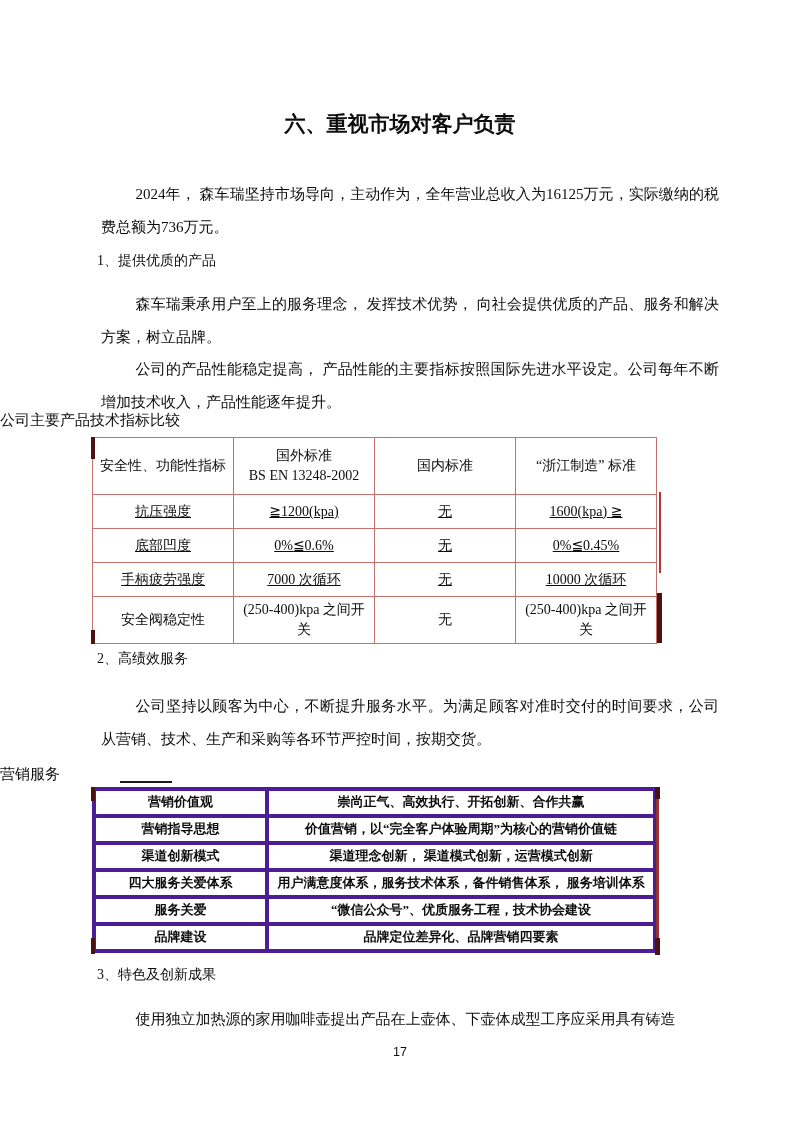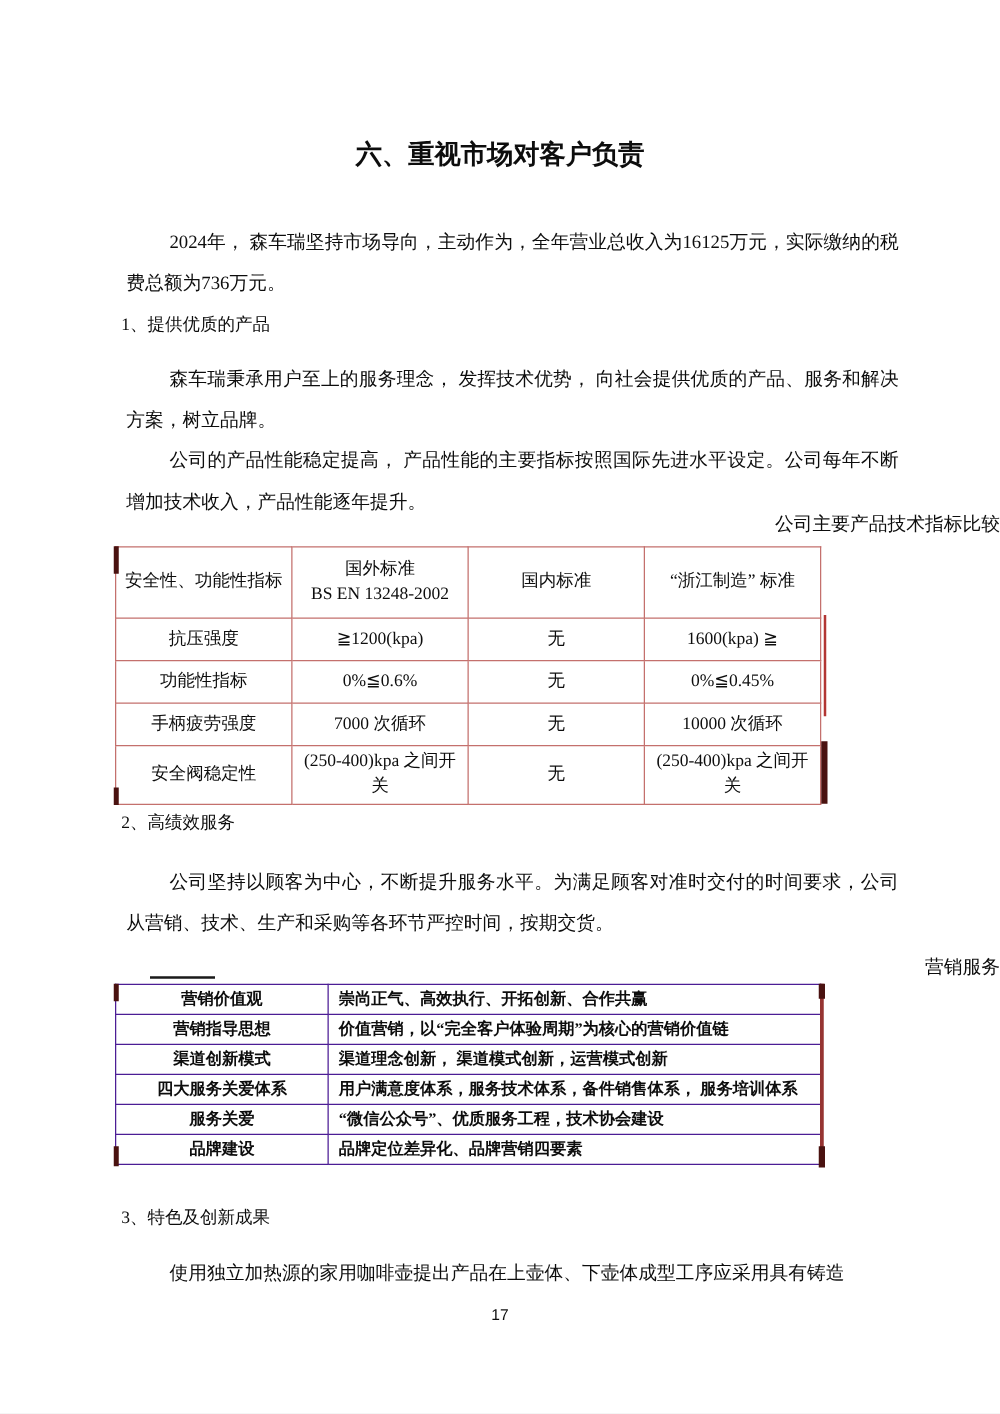--- a/index.html
+++ b/index.html
@@ -25,43 +25,43 @@
     margin:4px; font-size:15px; line-height:33px;
     text-align:justify;
   }
   .indent { text-indent:2.3em; }
   .sec-heading {
     left:97px; width:618px;
     margin:0; font-size:14px; font-weight:normal; line-height:1.3;
   }
   .caption {
     left:0; right:0; margin:0;
-    text-align:right; font-size:15px; font-weight:normal; line-height:1.25;
+    text-align:left; font-size:15px; font-weight:normal; line-height:1.25;
   }
 
   .table-wrap { position:absolute; left:92px; width:565px; }
   .table-wrap table { width:100%; border-collapse:collapse; table-layout:fixed; }
 
   .t1 td {
     border:1px solid #c4706d;
     text-align:center; vertical-align:middle;
     font-size:14px; line-height:1.4; padding:1px 5px;
   }
   .t1 tr.hdr td { height:54px; }
-  .t1 tr.r td   { height:31px; }
+  .t1 tr.r td   { height:31px;text-decoration:underline; }
   .t1 tr.rl td  { height:44px; }
 
   .t2 td {
-    border:1px solid #4c1d95;
+    border:4px solid #4c1d95;
     font-size:13px; font-weight:bold;
     height:23px; vertical-align:middle;
     padding:0 8px; line-height:1.3;
   }
   .t2 td.lbl { width:165px; text-align:center; padding:0 2px; }
-  .t2 td.val { text-align:left; }
+  .t2 td.val { text-align:center; }
 
   .mark { position:absolute; }
   .cap  { background:#4a1210; width:4px; }
   .t1 .cap-tl { left:-1px; top:0; height:22px; }
   .t1 .cap-bl { left:-1px; bottom:0; height:14px; }
   .t1 .line-r { right:-4px; top:55px; height:81px; width:2px; background:#b23633; }
   .t1 .bar-r  { right:-5px; bottom:1px; height:50px; width:5px; background:#4a1210; }
   .t2 .cap-tl { left:-1px; top:0; height:14px; }
   .t2 .cap-bl { left:-1px; bottom:-1px; height:16px; }
   .t2 .edge-r { right:-2px; top:0; bottom:0; width:3px; background:#963432; }
@@ -106,21 +106,21 @@
         <td>国内标准</td>
         <td>“浙江制造” 标准</td>
       </tr>
       <tr class="r">
         <td>抗压强度</td>
         <td>≧1200(kpa)</td>
         <td>无</td>
         <td>1600(kpa) ≧</td>
       </tr>
       <tr class="r">
-        <td>功能性指标</td>
+        <td>底部凹度</td>
         <td>0%≦0.6%</td>
         <td>无</td>
         <td>0%≦0.45%</td>
       </tr>
       <tr class="r">
         <td>手柄疲劳强度</td>
         <td>7000 次循环</td>
         <td>无</td>
         <td>10000 次循环</td>
       </tr>

